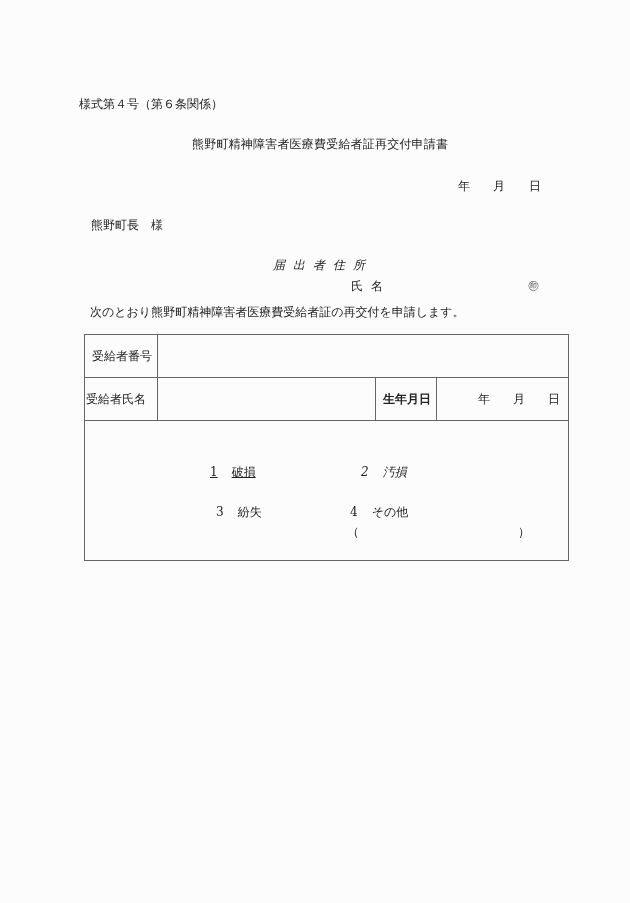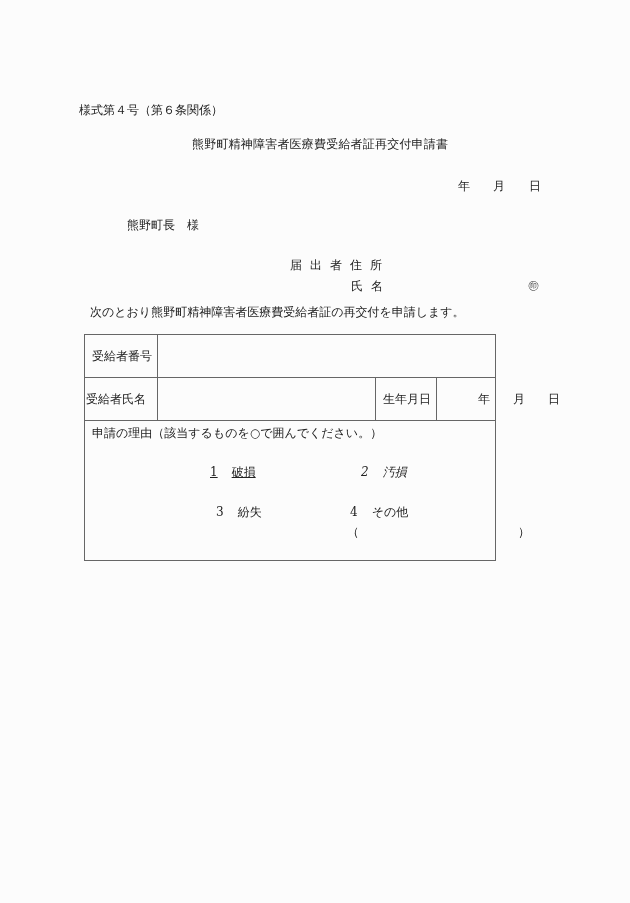--- a/index.html
+++ b/index.html
@@ -1,32 +1,32 @@
 <!DOCTYPE html>
 <html><head>
 <meta charset="utf-8">
 <style>
   html, body { margin:0; padding:0; }
   body {
     width:630px; height:903px; background:#fcfcfc; position:relative; overflow:hidden;
     font-family: "DejaVu Serif", "Liberation Serif", serif; color:#222; font-size:12px;
   }
   .abs { position:absolute; white-space:nowrap; line-height:1; }
-  .form-no { left:79px; top:98px;margin-top:6px; }
+  .form-no { left:79px; top:98px; }
   .title { left:192px; top:138px; letter-spacing:0.2px; }
   .date-y { left:458px; top:180px; }
   .date-m { left:493px; top:180px; }
   .date-d { left:529px; top:180px; }
-  .addressee { left:91px; top:219px;margin-left:36px; }
-  .addr-label { left:290px; top:259px; letter-spacing:8px; }
+  .addressee { left:91px; top:219px; }
+  .addr-label { left:273px; top:259px; letter-spacing:8px;font-style:italic; }
   .name-label { left:351px; top:280px; letter-spacing:8px;text-align:right; }
   .seal { left:528px; top:280px; font-size:11px; }
   .statement { left:90px; top:306px; }
 
-  .tbl { position:absolute; left:84px; top:334px; width:412px; height:227px; border:1px solid #666; box-sizing:border-box; }
+  .tbl { position:absolute; left:84px; top:334px; width:485px; height:227px; border:1px solid #666; box-sizing:border-box; }
   .hline { position:absolute; left:0; right:0; height:1px; background:#666; }
   .vline { position:absolute; width:1px; background:#666; }
   .cell-text { position:absolute; white-space:nowrap; line-height:1; }
   .reason-item { position:absolute; white-space:nowrap; line-height:1; }
 </style>
 </head>
 <body>
 
 <div class="abs form-no">様式第４号（第６条関係）</div>
 <div class="abs title">熊野町精神障害者医療費受給者証再交付申請書</div>
@@ -50,26 +50,25 @@
 
   <div class="vline" style="left:72px; top:0; height:86px;"></div>
   <div class="vline" style="left:290px; top:43px; height:43px;"></div>
   <div class="vline" style="left:351px; top:43px; height:43px;"></div>
 
   <div class="cell-text" style="left:7px; top:15px;">受給者番号</div>
   <div class="cell-text" style="left:73px; top:0; width:410px; height:42px;"></div>
 
   <div class="cell-text" style="left:1px; top:58px;">受給者氏名</div>
   <div class="cell-text" style="left:73px; top:43px; width:216px; height:42px;"></div>
-  <div class="cell-text" style="left:298px; top:58px;">生年月日</div>
+  <div class="cell-text" style="left:298px; top:58px;font-weight:bold;">生年月日</div>
   <div class="cell-text" style="left:393px; top:58px;">年</div>
   <div class="cell-text" style="left:428px; top:58px;">月</div>
   <div class="cell-text" style="left:463px; top:58px;">日</div>
 
-  <div class="cell-text" style="left:7px; top:92px;">申請の理由（該当するものを○で囲んでください。）</div>
 
   <div class="reason-item" style="left:125px; top:131px;text-decoration:underline;">
     <span>1</span><span style="display:inline-block;width:14px;"></span><span>破損</span>
   </div>
   <div class="reason-item" style="left:276px; top:131px;font-style:italic;">
     <span>2</span><span style="display:inline-block;width:14px;"></span><span>汚損</span>
   </div>
   <div class="reason-item" style="left:131px; top:171px;">
     <span>3</span><span style="display:inline-block;width:14px;"></span><span>紛失</span>
   </div>

